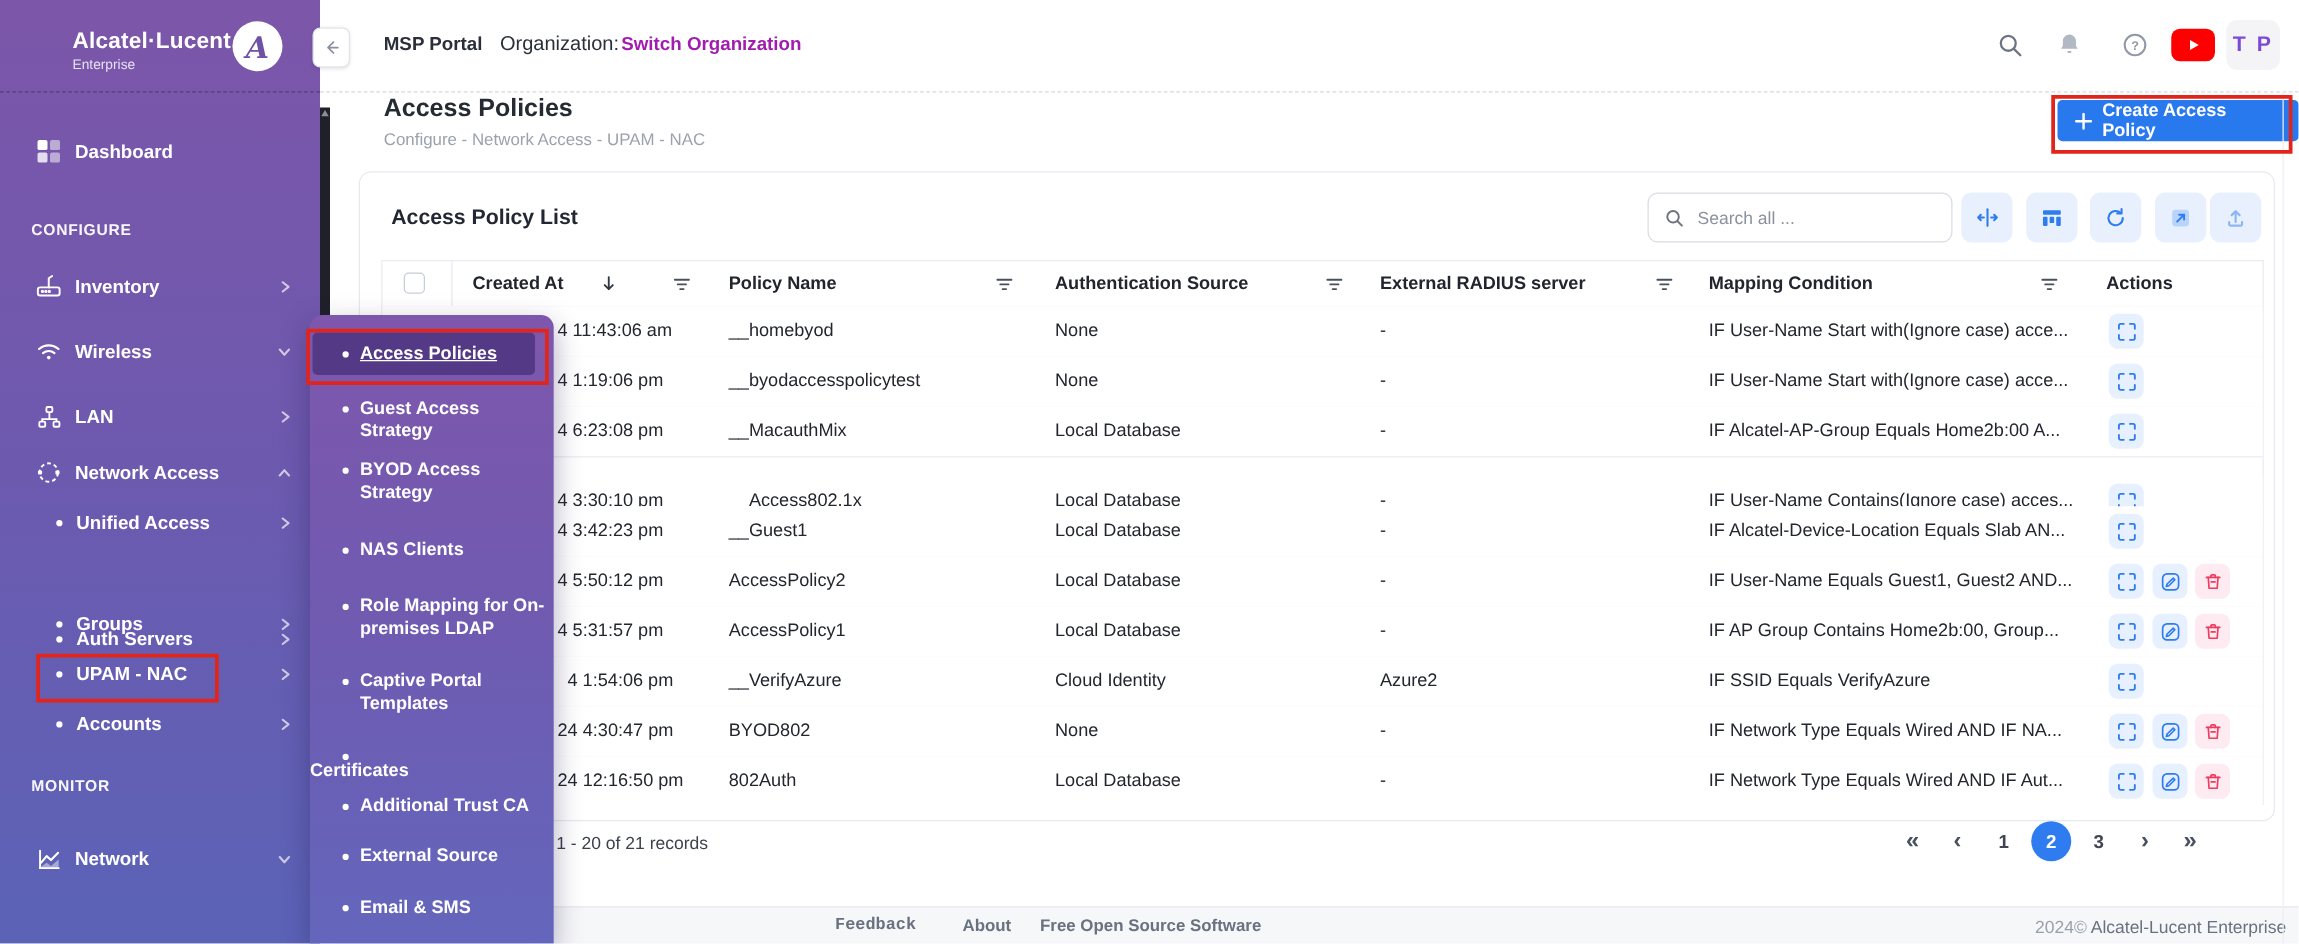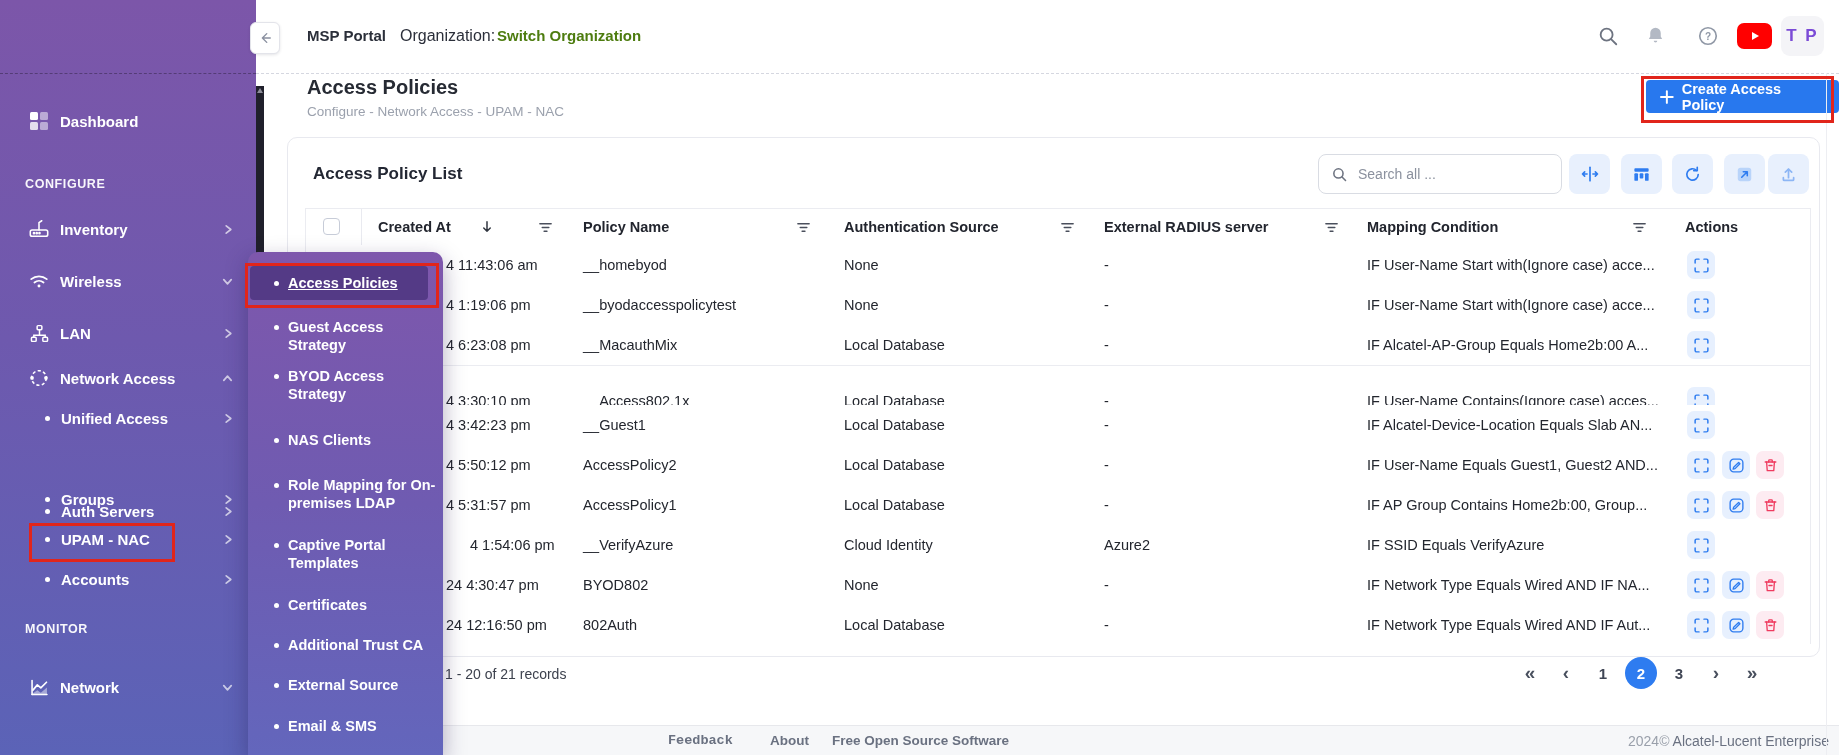--- a/index.html
+++ b/index.html
@@ -29,21 +29,21 @@
   #side-scroll-arrow{left:257px;top:88px;width:0;height:0;border-left:3.5px solid transparent;
     border-right:3.5px solid transparent;border-bottom:5px solid #8d8d99;z-index:4;}
 
   
   #topbar{left:256px;top:0;width:1583px;height:73px;background:#fff;}
   .dash-top{left:256px;top:73px;width:1583px;border-top:1px dashed #d5d7e0;}
   #collapse-btn{left:250px;top:22px;width:28px;height:30px;background:#fff;border:1px solid #e3e4ea;
     border-radius:6px;box-shadow:0 1px 3px rgba(30,30,60,.12);display:flex;align-items:center;justify-content:center;z-index:5;}
   #portal-name{left:307px;top:27px;font-size:15px;font-weight:700;color:#2b2f3a;}
   #org-label{left:400px;top:27px;font-size:16px;font-weight:400;color:#2b2f3a;}
-  #org-link{left:497px;top:27px;font-size:15px;font-weight:700;color:#4d7c0f;cursor:pointer;}
+  #org-link{left:497px;top:27px;font-size:15px;font-weight:700;color:#a21caf;cursor:pointer;}
   .top-icon{top:24px;width:23px;height:23px;display:flex;align-items:center;justify-content:center;}
   #yt-icon{left:1737px;top:23px;width:35px;height:26px;background:#ff0000;border-radius:7px;
     display:flex;align-items:center;justify-content:center;}
   #avatar{left:1781px;top:16px;width:43px;height:40px;background:#f4f4f7;border-radius:9px;
     display:flex;align-items:center;justify-content:center;color:#7b4bd6;font-weight:700;font-size:17px;letter-spacing:2px;}
 
   
   #page-title{left:307px;top:76px;font-size:20px;font-weight:700;color:#262a33;}
   #breadcrumb{left:307px;top:104px;font-size:13.5px;color:#9ba1ad;}
   #create-btn{left:1646px;top:80px;height:33px;padding:0 14px;background:#2878ee;border-radius:4px;
@@ -104,20 +104,25 @@
   
   .annot{border:3px solid #e1251b;z-index:30;pointer-events:none;}
   #right-line{left:1826px;top:73px;width:1px;height:682px;background:#edeef2;}
 </style>
 </head>
 <body>
 
 <div id="app">
 
   <div id="sidebar" class="abs">
+    <div id="logo-area" class="abs">
+      <div id="logo-title" class="abs">Alcatel·Lucent</div>
+      <div id="logo-sub" class="abs">Enterprise</div>
+      <div id="logo-mark" class="abs">A</div>
+    </div>
     <div class="dash-side abs"></div>
     <div id="sidebar-nav">
         <div class="side-item abs" style="top: 106px;">
           <div class="side-icon">
             <span style="display: flex;">
               <svg width="20" height="20" viewBox="0 0 20 20">
                 <rect x="1" y="1" width="8" height="8" rx="1.5" fill="#fff"></rect>
                 <rect x="11" y="1" width="8" height="8" rx="1.5" fill="#fff" opacity=".5"></rect>
                 <rect x="1" y="11" width="8" height="8" rx="1.5" fill="#fff" opacity=".8"></rect>
                 <rect x="11" y="11" width="8" height="8" rx="1.5" fill="#fff" opacity=".5"></rect>
@@ -597,21 +602,21 @@
                 <svg width="17" height="17" viewBox="0 0 24 24" fill="none" stroke="#ef3b5f" stroke-width="1.9" stroke-linecap="round" stroke-linejoin="round">
                   <path d="M4.5 7h15"></path>
                   <path d="M9.5 7V5.2A1.2 1.2 0 0 1 10.7 4h2.6a1.2 1.2 0 0 1 1.2 1.2V7"></path>
                   <path d="M6.5 7l.9 12.2h9.2L17.5 7"></path>
                   <line x1="9.8" y1="12" x2="14.2" y2="12"></line>
                 </svg>
               </span>
             </div>
           </div>
           <div class="trow" style="top: 316px;">
-            <div class="td" style="left: 140px; margin-left: 24px;">4 1:54:06 pm</div>
+            <div class="td" style="left: 124px; margin-left: 24px;">4 1:54:06 pm</div>
             <div class="td" style="left: 277px;">__VerifyAzure</div>
             <div class="td" style="left: 538px;">Cloud Identity</div>
             <div class="td" style="left: 798px;">Azure2</div>
             <div class="td" style="left: 1061px;">IF SSID Equals VerifyAzure</div>
             <div class="act-btn act-expand" style="left: 1381px;">
               <span style="display: flex;">
                 <svg width="17" height="17" viewBox="0 0 24 24" fill="none" stroke="#2e7cf0" stroke-width="2.1" stroke-linecap="round" stroke-linejoin="round">
                   <path d="M3 8.5V5a2 2 0 0 1 2-2h3.5"></path>
                   <path d="M15.5 3H19a2 2 0 0 1 2 2v3.5"></path>
                   <path d="M21 15.5V19a2 2 0 0 1-2 2h-3.5"></path>
@@ -736,21 +741,21 @@
         <div class="fly-lbl">NAS Clients</div>
       </div>
       <div class="fly-item" style="top: 224px;">
         <div class="fly-bullet"></div>
         <div class="fly-lbl">Role Mapping for On-premises LDAP</div>
       </div>
       <div class="fly-item" style="top: 284px;">
         <div class="fly-bullet"></div>
         <div class="fly-lbl">Captive Portal Templates</div>
       </div>
-      <div class="fly-item" style="top: 344px;">
+      <div class="fly-item" style="top: 344px; flex-direction: column;">
         <div class="fly-bullet"></div>
         <div class="fly-lbl">Certificates</div>
       </div>
       <div class="fly-item" style="top: 384px;">
         <div class="fly-bullet"></div>
         <div class="fly-lbl">Additional Trust CA</div>
       </div>
       <div class="fly-item" style="top: 424px;">
         <div class="fly-bullet"></div>
         <div class="fly-lbl">External Source</div>

